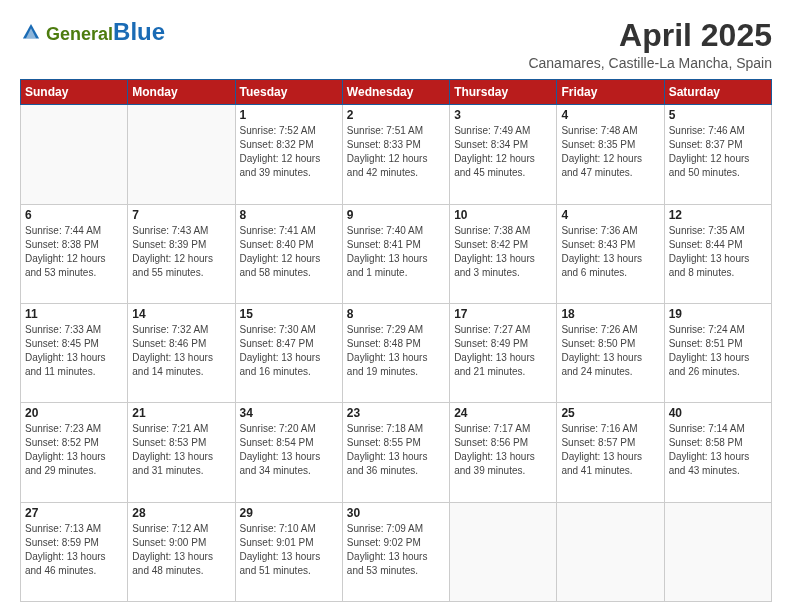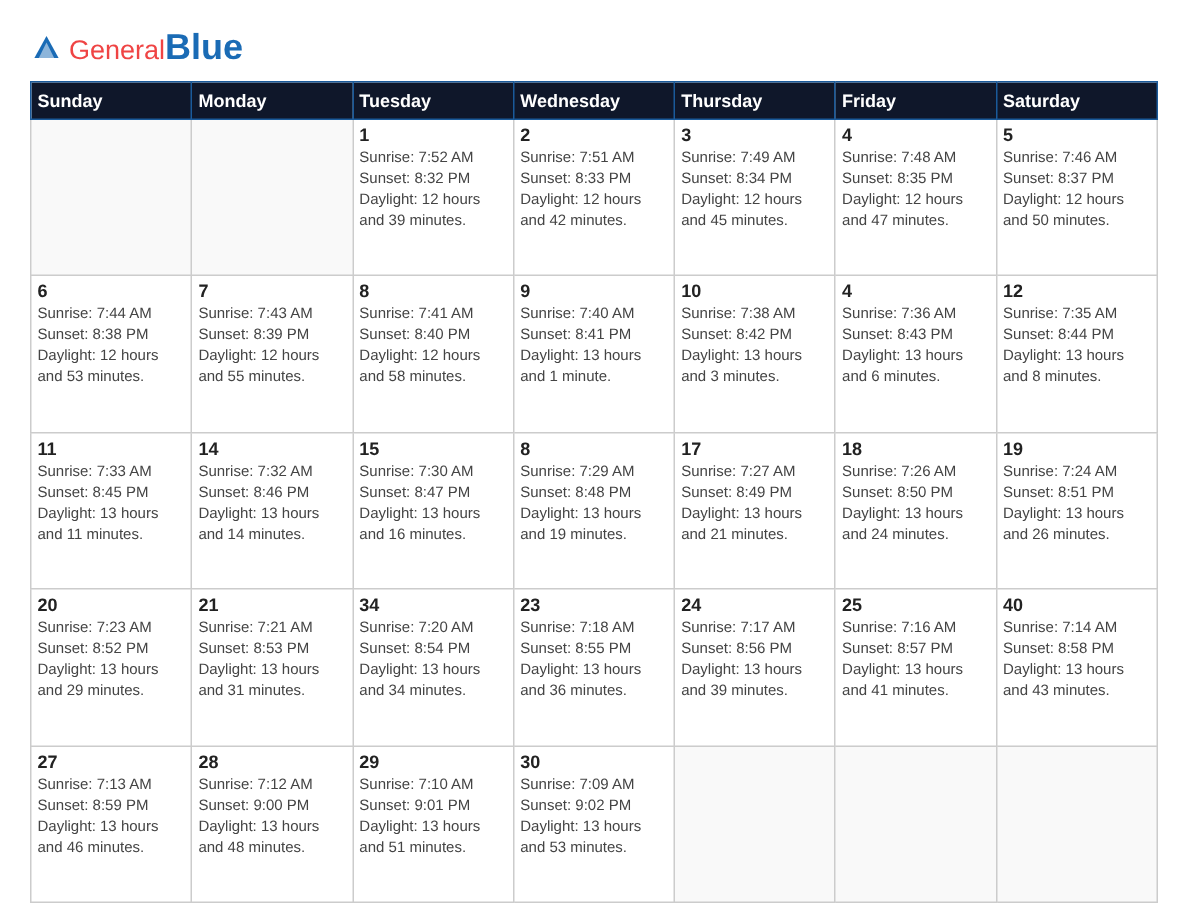--- a/index.html
+++ b/index.html
@@ -47,21 +47,21 @@
       margin-top: 2px;
     }
     .calendar {
       flex: 1;
       border: 1px solid #ccc;
       border-collapse: collapse;
       width: 100%;
       table-layout: fixed;
     }
     .calendar th {
-      background: #0f172a;
+      background: #b91c1c;
       color: #fff;
       font-size: 12px;
       font-weight: bold;
       padding: 5px 4px;
       border: 1px solid #1a5a9a;
       text-align: left;
     }
     .calendar td {
       border: 1px solid #ccc;
       vertical-align: top;
@@ -91,22 +91,26 @@
 <body>
 
 <div class="page">
   <div class="header">
     <div class="logo">
       <svg class="logo-icon" viewBox="0 0 30 30">
         <polygon points="15,4 26,24 4,24" fill="#1a6bb5"></polygon>
         <polygon points="15,10 22,24 8,24" fill="#fff" opacity="0.5"></polygon>
       </svg>
       <div>
-        <span style="font-size:18px;font-weight:normal;color:#ef4444;">General</span><span style="font-size:24px;font-weight:bold;color:#1a6bb5;">Blue</span>
+        <span style="font-size:18px;font-weight:bold;color:#4d7c0f;">General</span><span style="font-size:24px;font-weight:bold;color:#1a6bb5;">Blue</span>
       </div>
+    </div>
+    <div class="title-block">
+      <div class="month-year">April 2025</div>
+      <div class="location">Canamares, Castille-La Mancha, Spain</div>
     </div>
   </div>
 
   <table class="calendar" id="cal-table">
     <thead id="cal-head">
         <tr>
           <th>Sunday</th>
           <th>Monday</th>
           <th>Tuesday</th>
           <th>Wednesday</th>

